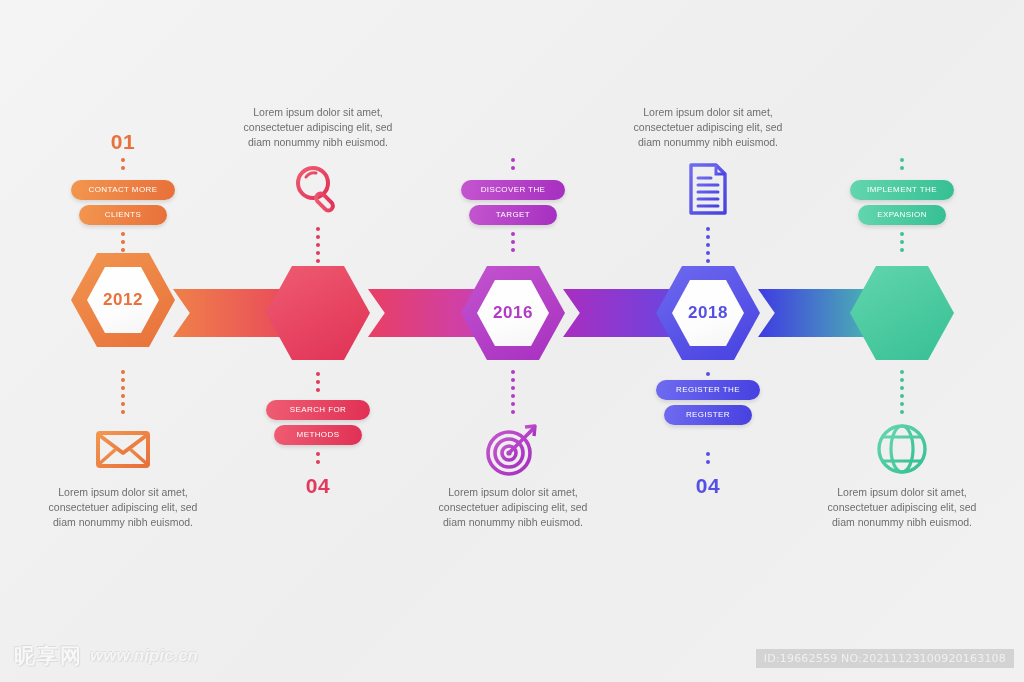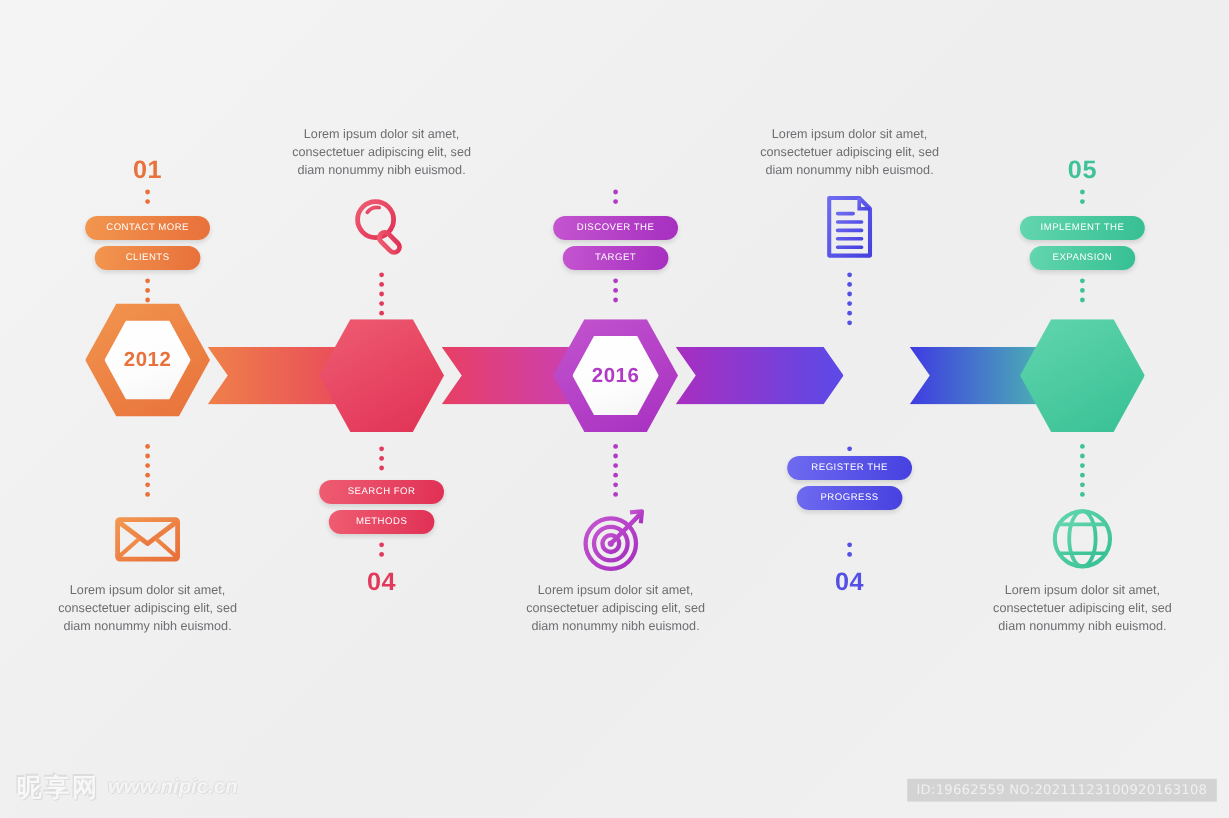--- a/index.html
+++ b/index.html
@@ -327,20 +327,26 @@
           <path d="M25 31 L50 6" fill="none" stroke="url(#gtarget-icon2)" stroke-width="3.6" stroke-linecap="round"></path>
           <path d="M41 5 L51 4 L50 14" fill="none" stroke="url(#gtarget-icon2)" stroke-width="3.4" stroke-linejoin="round"></path>
           <path d="M44 12 L50 5" fill="none" stroke="url(#gtarget-icon2)" stroke-width="3"></path>
         </svg>
       </div>
       <div class="desc" style="top: 485px;">Lorem ipsum dolor sit amet,
 consectetuer adipiscing elit, sed
 diam nonummy nibh euismod.</div>
     </div>
     <div class="col" style="left: 603px;">
+      <div class="hex-wrap" style="top: 263px;">
+        <div class="hex-outer" style="background: linear-gradient(150deg, rgb(111, 107, 240) 0%, rgb(70, 64, 224) 100%);"></div>
+        <div class="hex-inner">
+          <span class="hex-year" style="color: rgb(84, 80, 230);">2018</span>
+        </div>
+      </div>
       <div class="desc" style="top: 105px;">Lorem ipsum dolor sit amet,
 consectetuer adipiscing elit, sed
 diam nonummy nibh euismod.</div>
       <div class="icon-box" style="top: 158px;">
         <svg width="44" height="54" viewBox="0 0 44 54">
           <defs>
             <linearGradient id="gdocument-icon3" x1="0" y1="0" x2="1" y2="1">
               <stop offset="0%" stop-color="#6f6bf0"></stop>
               <stop offset="100%" stop-color="#4640e0"></stop>
             </linearGradient>
@@ -358,33 +364,32 @@
         <i style="background: rgb(84, 80, 230);"></i>
         <i style="background: rgb(84, 80, 230);"></i>
       </div>
       <div class="dots" style="top: 372px;">
         <i style="background: rgb(84, 80, 230);"></i>
         <i style="background: rgb(84, 80, 230);"></i>
         <i style="background: rgb(84, 80, 230);"></i>
       </div>
       <div class="pill-group" style="top: 380px;">
         <div class="pill wide" style="background: linear-gradient(100deg, rgb(111, 107, 240) 0%, rgb(70, 64, 224) 100%);">REGISTER THE</div>
-        <div class="pill narrow" style="background: linear-gradient(100deg, rgb(111, 107, 240) 0%, rgb(70, 64, 224) 100%);">PROGRESS</div>
+        <div class="pill narrow" style="background: linear-gradient(100deg, rgb(111, 107, 240) 0%, rgb(70, 64, 224) 100%);">REGISTER</div>
       </div>
       <div class="dots" style="top: 452px;">
         <i style="background: rgb(84, 80, 230);"></i>
         <i style="background: rgb(84, 80, 230);"></i>
       </div>
       <div class="step-num" style="top: 474px; color: rgb(84, 80, 230);">04</div>
     </div>
     <div class="col" style="left: 797px;">
       <div class="hex-wrap" style="top: 263px;">
         <div class="hex-outer" style="background: linear-gradient(150deg, rgb(99, 214, 174) 0%, rgb(54, 191, 147) 100%);"></div>
       </div>
-      <div class="step-num" style="top: 130px; color: rgb(63, 194, 154);">05</div>
       <div class="dots" style="top: 158px;">
         <i style="background: rgb(63, 194, 154);"></i>
         <i style="background: rgb(63, 194, 154);"></i>
       </div>
       <div class="pill-group" style="top: 180px;">
         <div class="pill wide" style="background: linear-gradient(100deg, rgb(99, 214, 174) 0%, rgb(54, 191, 147) 100%);">IMPLEMENT THE</div>
         <div class="pill narrow" style="background: linear-gradient(100deg, rgb(99, 214, 174) 0%, rgb(54, 191, 147) 100%);">EXPANSION</div>
       </div>
       <div class="dots" style="top: 232px;">
         <i style="background: rgb(63, 194, 154);"></i>

